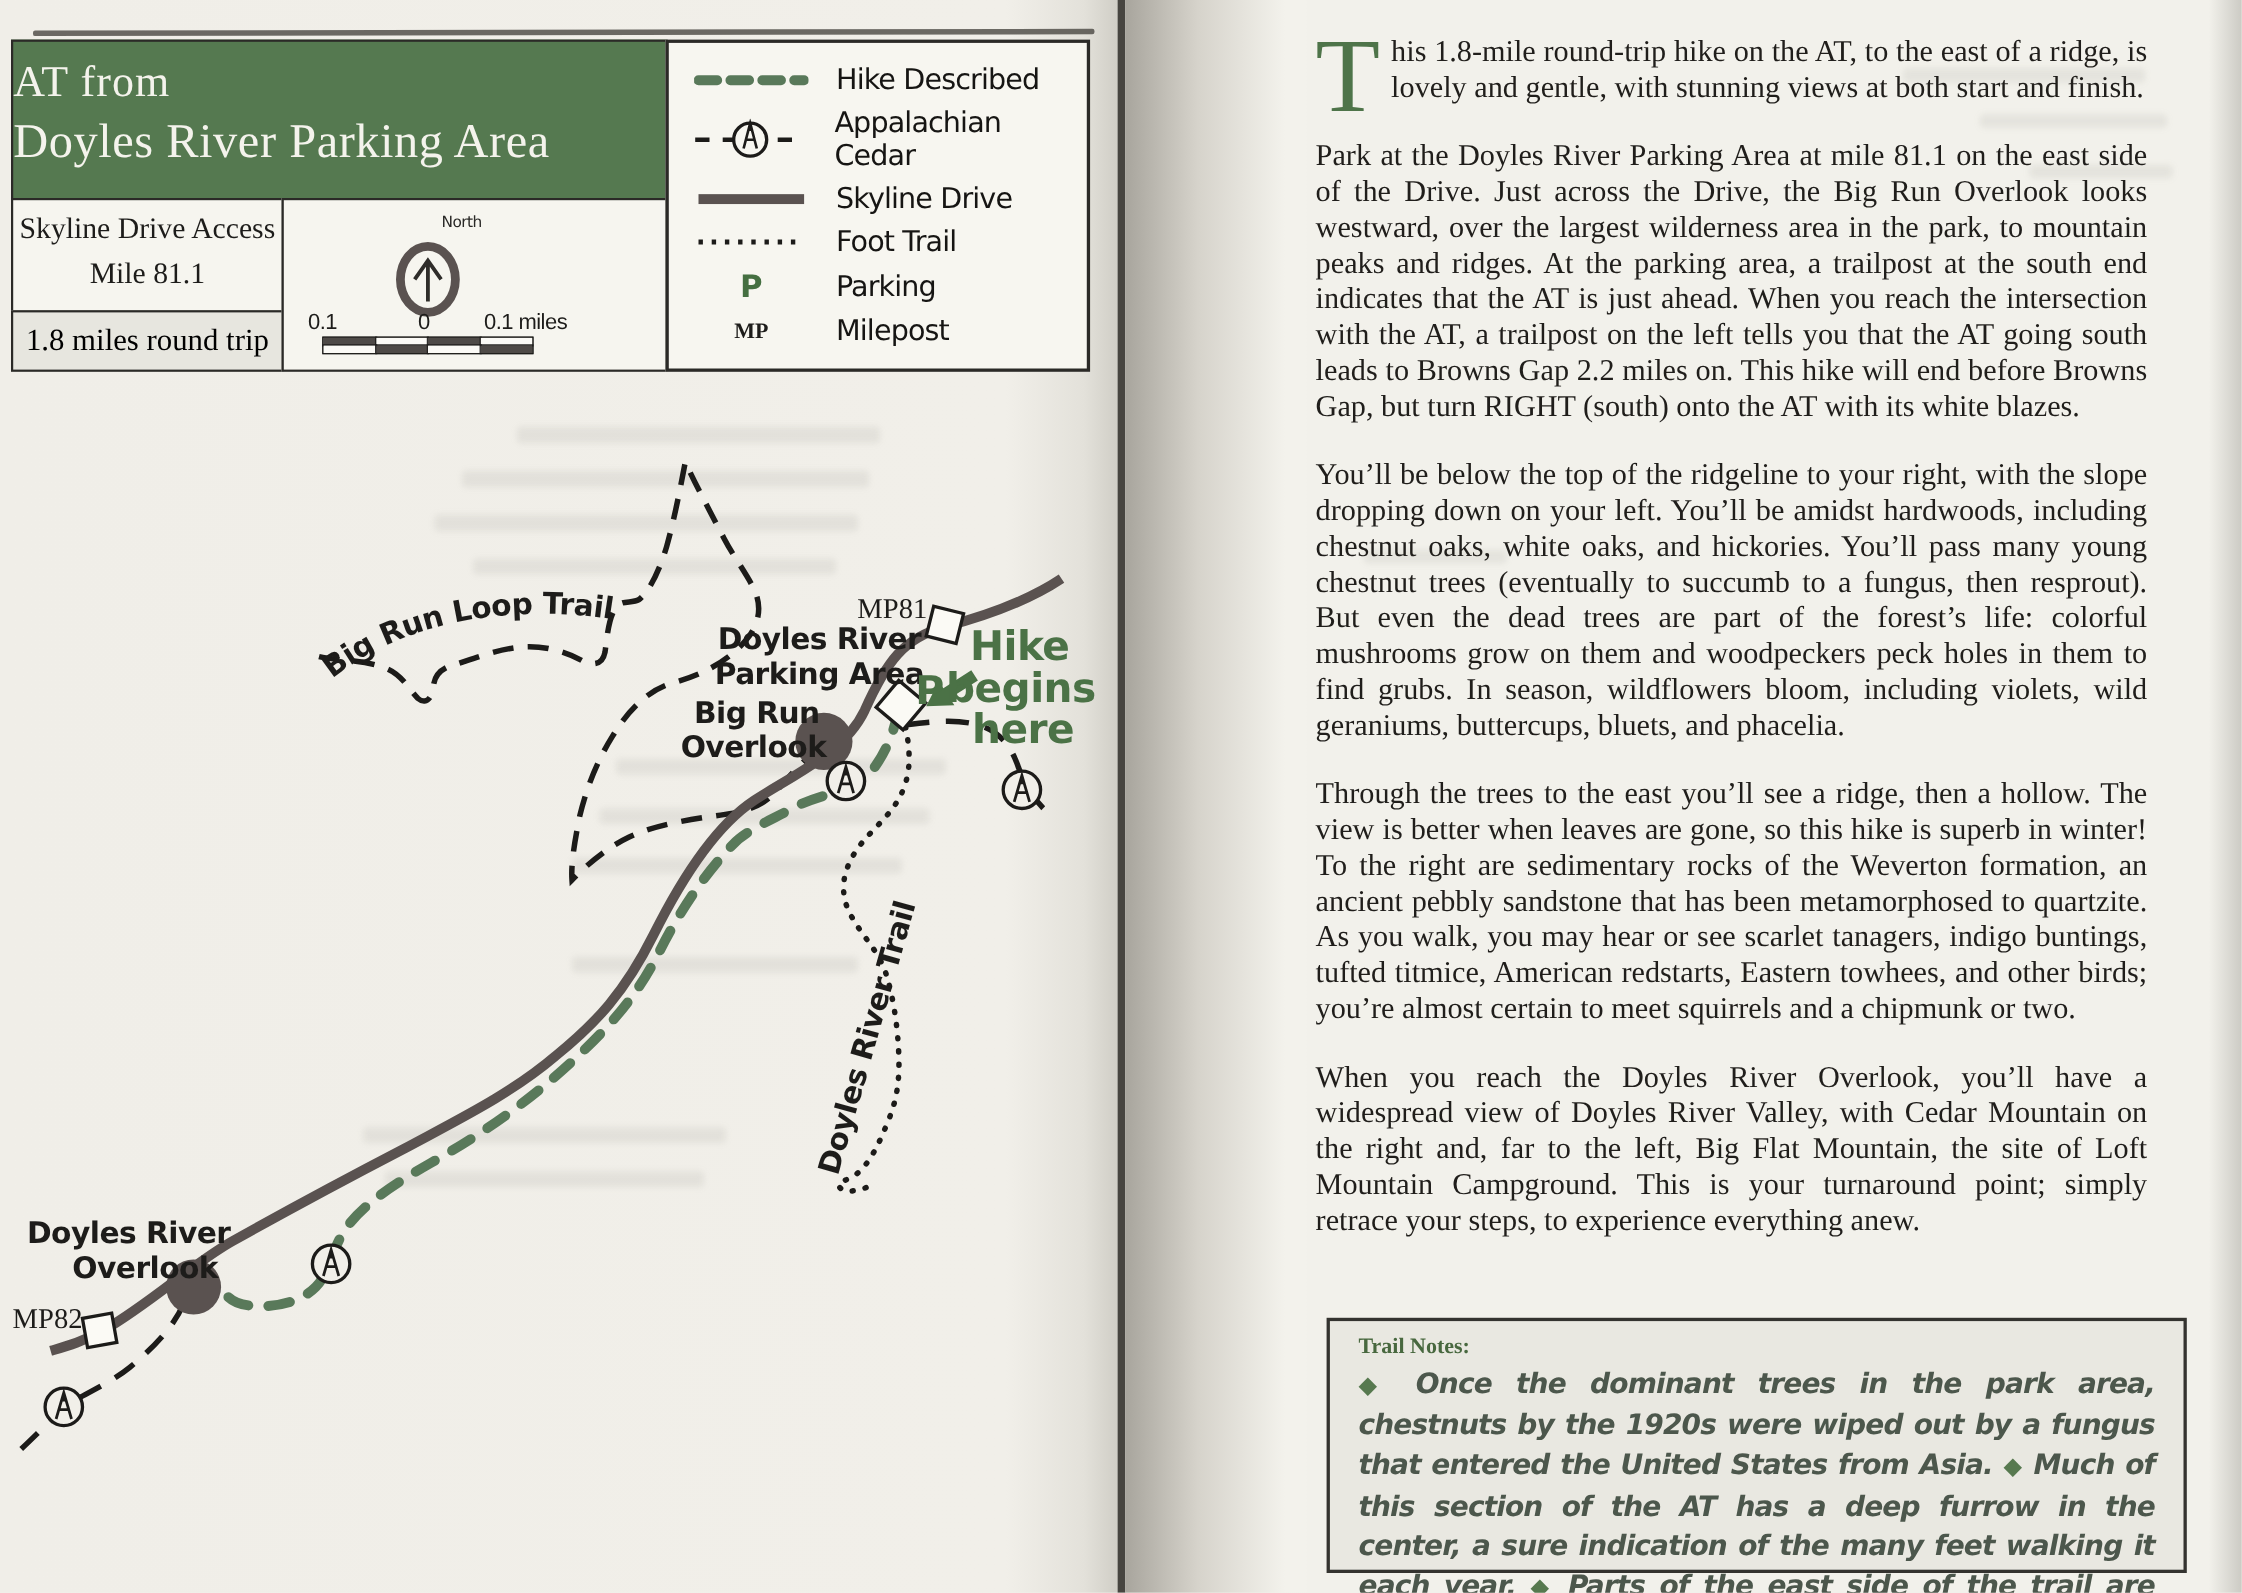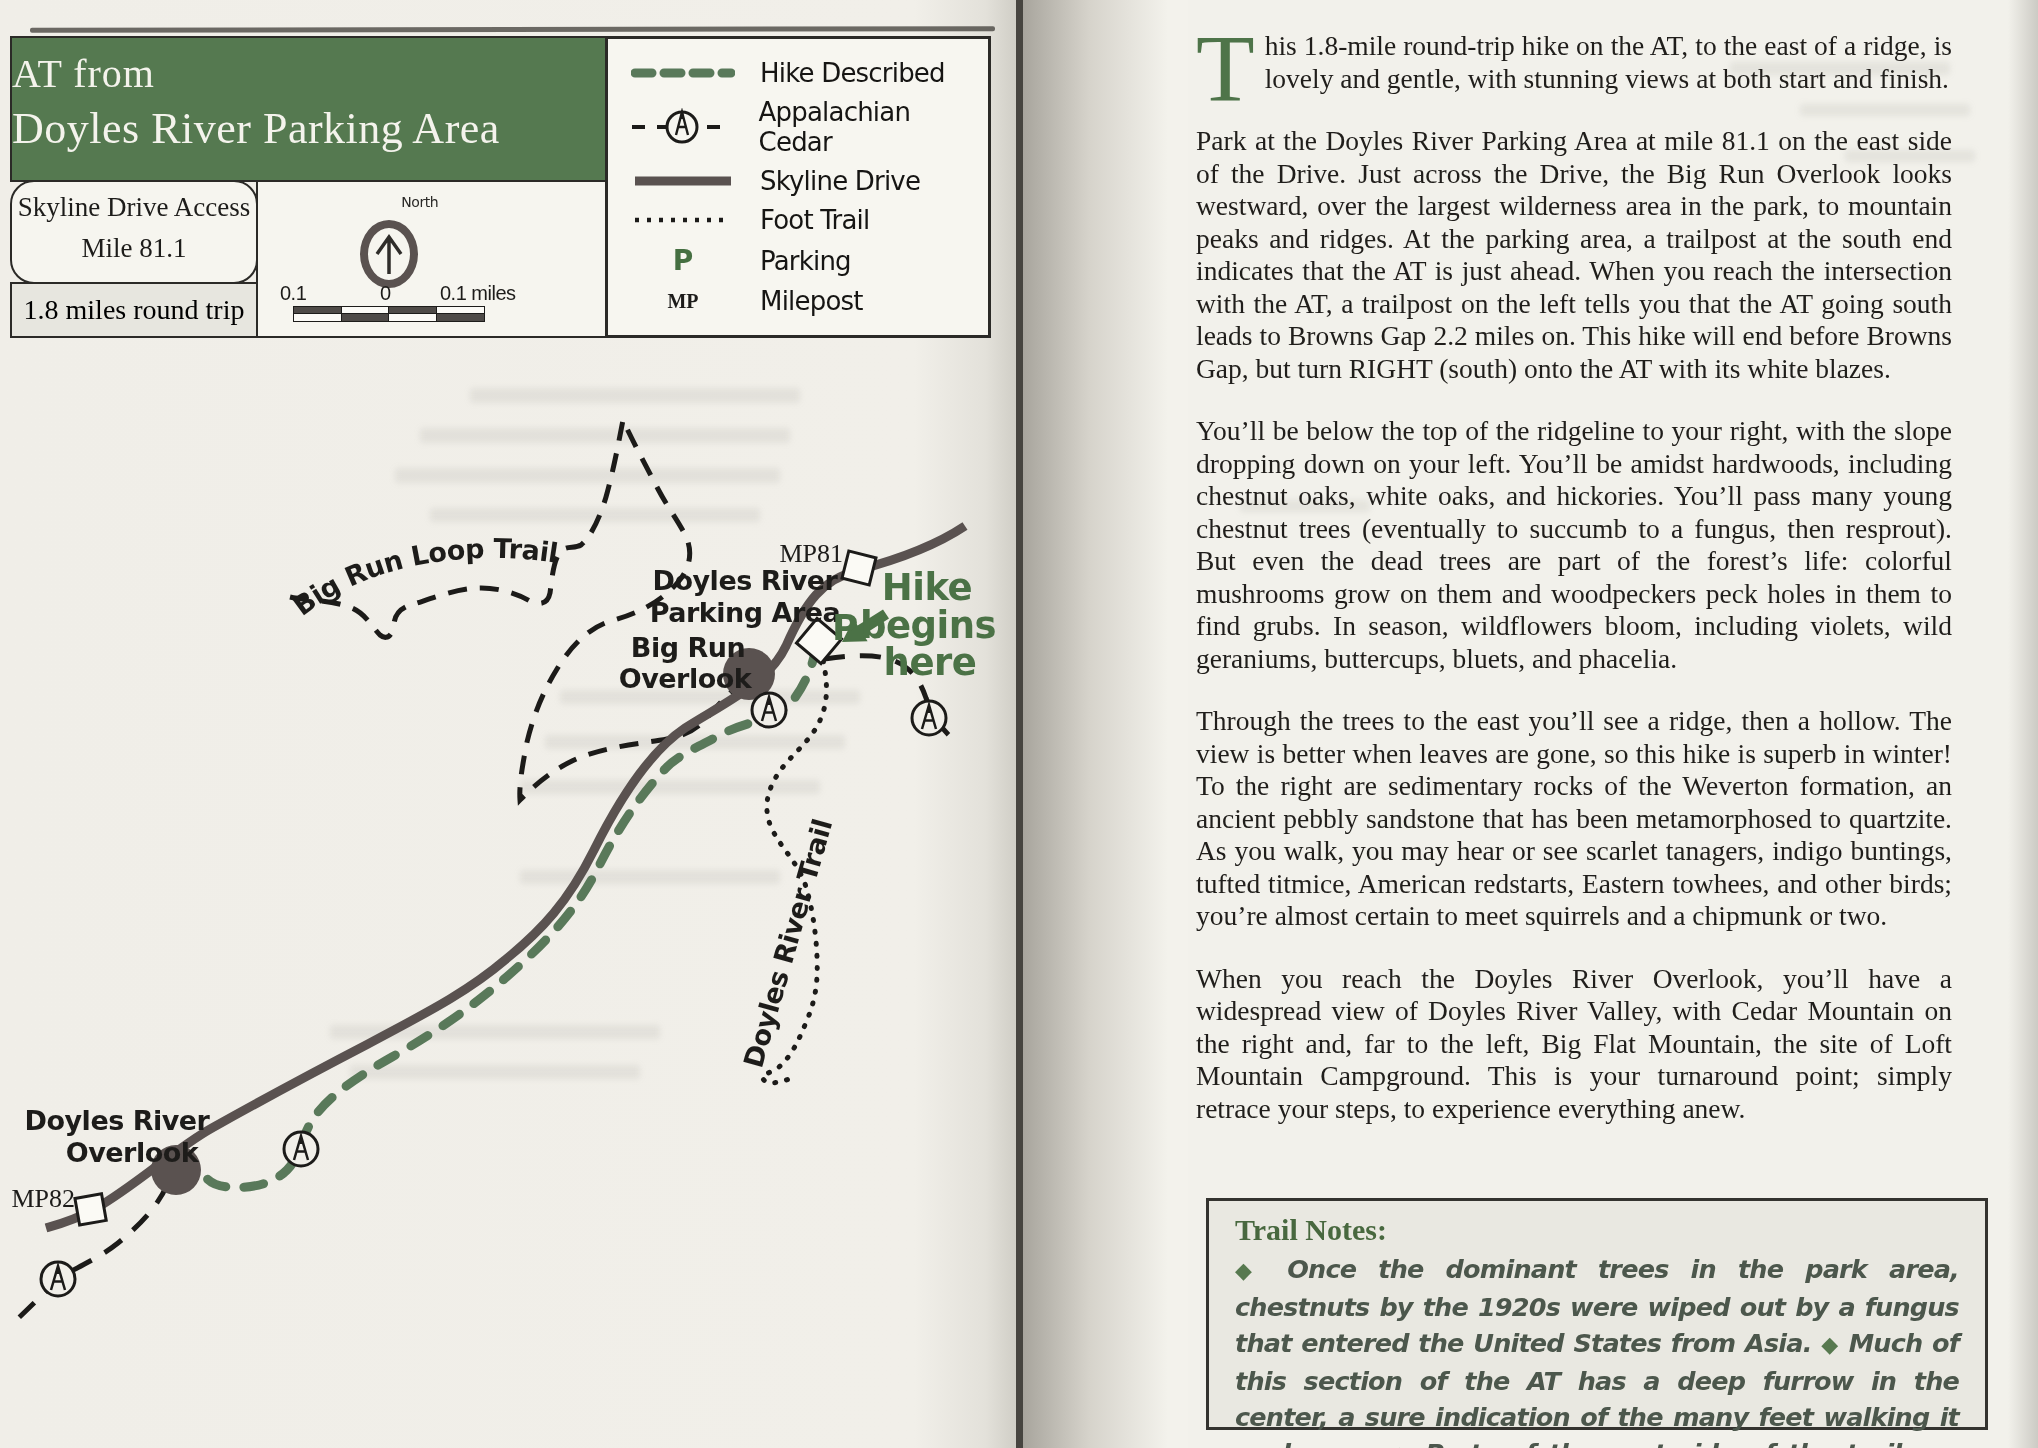--- a/index.html
+++ b/index.html
@@ -17,21 +17,21 @@
   .scanline{position:absolute;background:#45423d;opacity:.78;border-radius:2px;}
   .ghost{position:absolute;background:rgba(120,117,106,.11);filter:blur(3px);border-radius:4px;}
 
   
   .tb-box{position:absolute;box-sizing:border-box;border:2px solid #2b2a27;}
   #tb-green{left:10px;top:36px;width:597px;height:146px;background:#557950;color:#f4f3ec;
     }
   #tb-green .t1{font-size:40px;margin-top:12px;letter-spacing:1px;}
   #tb-green .t2{font-size:44px;margin-top:6px;letter-spacing:0.5px;}
   #tb-access{left:10px;top:180px;width:248px;height:104px;background:#f6f5ef;
-    text-align:center;font-size:27px;color:#1d1c1a;border-radius:24px;}
+    text-align:center;font-size:27px;color:#1d1c1a;}
   #tb-access div{margin-top:10px;}
   #tb-dist{left:10px;top:282px;width:248px;height:56px;background:#e7e6df;
     text-align:center;font-size:28px;color:#000000;line-height:52px;}
   #tb-north-cell{left:256px;top:180px;width:351px;height:158px;background:#f6f5ef;}
   #legend-box{left:605px;top:36px;width:386px;height:302px;background:#f7f6f0;
     border-width:3px;display:flex;flex-direction:column;justify-content:space-around;
     padding:14px 0 14px 16px;}
 
   
   #north-label{position:absolute;left:338px;top:194px;width:100px;text-align:right;
@@ -62,21 +62,21 @@
   
   #text-col{position:absolute;left:1196px;top:30px;width:756px;color:#201e1b;}
   .body-p{margin:0 0 30px 0;font-size:27.5px;line-height:32.5px;text-align:justify;}
   .body-p b{font-weight:400;}
   .dropcap{float:left;font-size:96px;line-height:74px;color:#4e7449;
     padding:2px 10px 0 0;font-family:"Liberation Serif",serif;}
 
   #trail-notes{position:absolute;left:1206px;top:1198px;width:782px;height:232px;
     box-sizing:border-box;border:3px solid #34332f;background:#e9e8e1;
     padding:12px 26px;}
-  .tn-head{font-size:30px;font-weight:600;color:#48683f;margin-bottom:4px;}
+  .tn-head{font-size:20px;font-weight:600;color:#48683f;margin-bottom:4px;}
   .tn-body{margin:0;font-family:"DejaVu Sans",sans-serif;font-style:italic;font-weight:700;
     font-size:25.5px;line-height:36px;color:#4c574c;letter-spacing:-0.8px;text-align:justify;}
   .dia{color:#57794f;font-style:normal;font-size:22px;}
 </style>
 </head>
 <body>
 
 <div id="left-page">
 
   <div class="scanline" style="left:30px;top:27px;width:965px;height:5px;transform:rotate(-0.1deg);"></div>

